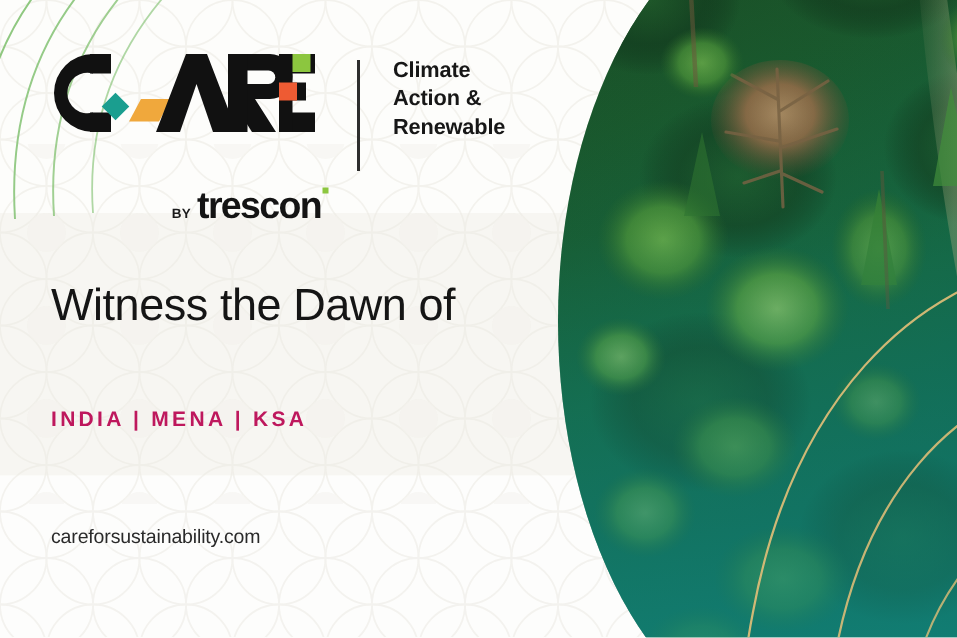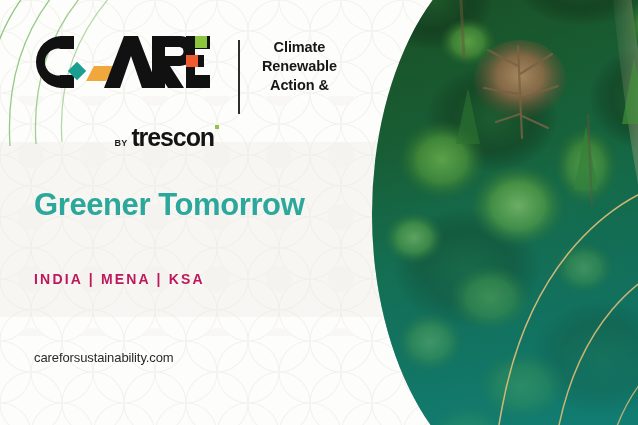--- a/index.html
+++ b/index.html
@@ -129,21 +129,20 @@
     background: #2e2e2e;
     margin: 6px 22px 0 24px;
   }
   .tagline {
     font-size: 14.5px;
     font-weight: bold;
     line-height: 19px;
     color: #171717;
     letter-spacing: -0.1px;
     padding-top: 4px;
-    text-align: center;
   }
 
   
   .headline {
     position: absolute;
     left: 34px;
     top: 186px;
     z-index: 3;
   }
   .headline-line1 {
@@ -348,27 +347,27 @@
       <div class="by-trescon">
         <span class="by-word">BY</span>
         <span class="trescon-word">trescon<span class="trescon-dot"></span></span>
       </div>
     </div>
 
     <div class="divider-rule"></div>
 
     <div class="tagline">
       <div>Climate</div>
+      <div>Action &amp;</div>
       <div>Renewable</div>
-      <div>Action &amp;</div>
     </div>
   </div>
 
   <div class="headline">
-    <div class="headline-line2">Greener Tomorrow</div>
+    <div class="headline-line1">Witness the Dawn of</div>
   </div>
 
   <div class="regions">INDIA | MENA | KSA</div>
 
   <div class="footer">
     <div class="website">careforsustainability.com</div>
   </div>
 
 </div>
 

